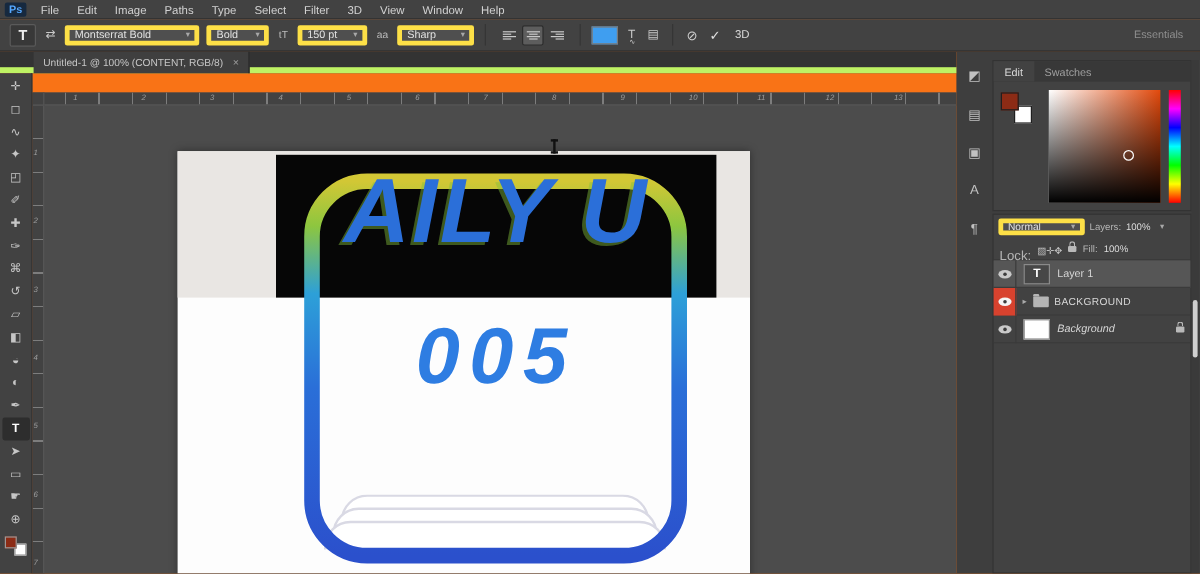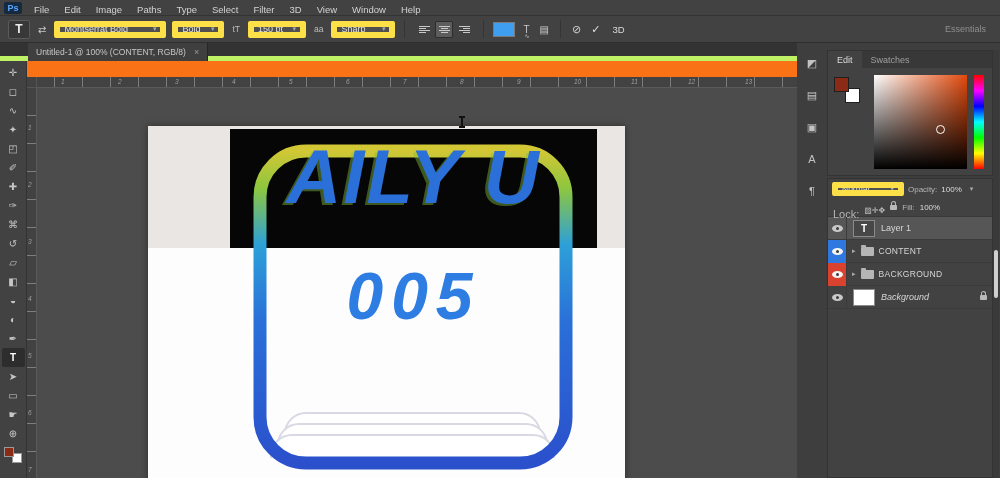--- a/index.html
+++ b/index.html
@@ -16,21 +16,21 @@
 
   
   .optionsbar{position:absolute;left:0;top:16px;width:1000px;height:27px;background:#424242;
     border-bottom:1px solid #2e2e2e;display:flex;align-items:center;padding-left:8px;gap:6px;
     font-size:9px;color:#ddd;z-index:30;}
   .tool-badge{width:22px;height:19px;background:#383838;border:1px solid #5a5a5a;border-radius:2px;
     display:flex;align-items:center;justify-content:center;font-weight:bold;font-size:12px;color:#ececec;}
   .opt-icon{color:#c9c9c9;font-size:10px;padding:0 2px;position:relative;}
   .opt-icon.small{font-size:8.5px;color:#bdbdbd;}
   .opt-icon.warp::after{content:"∿";position:absolute;left:3px;bottom:-4px;font-size:6px;color:#c9c9c9;}
-  .combo{height:17px;background:#4f4f4f;border:6px solid #fde047;border-radius:2px;display:flex;
+  .combo{height:17px;background:#4f4f4f;border:4px solid #fde047;border-radius:2px;display:flex;
     align-items:center;justify-content:space-between;padding:0 4px;color:#e2e2e2;white-space:nowrap;overflow:hidden;}
   .w112{width:112px}.w52{width:52px}.w58{width:58px}.w64{width:64px}
   .arr{color:#a8a8a8;font-size:7px;margin-left:4px;}
   .sep{width:1px;height:18px;background:#353535;margin:0 3px;}
   .algn-btn{width:18px;height:17px;display:inline-flex;align-items:center;justify-content:center;border-radius:2px;margin:0 1px;}
   .algn-btn.sel{background:#5d5d5d;border:1px solid #2c2c2c;}
   .algn{position:relative;width:11px;height:9px;display:inline-block;}
   .algn i{position:absolute;left:0;top:1px;width:11px;height:1px;background:#c9c9c9;box-shadow:0 4px 0 #c9c9c9;}
   .algn b{position:absolute;top:3px;width:7px;height:1px;background:#c9c9c9;box-shadow:0 4px 0 #c9c9c9;}
   .algn.left b{left:0}.algn.center b{left:2px}.algn.right b{right:0}
@@ -355,46 +355,38 @@
         </div>
         <div class="hue"></div>
       </div>
 
       <div class="layers-panel">
         <div class="lp-blend">
           <div class="combo blend-combo">
             <span>Normal</span>
             <span class="arr">▾</span>
           </div>
-          <span class="op-label">Opacity:</span>
+          <span class="op-label">Layers:</span>
           <span class="op-value">100%</span>
           <span class="arr">▾</span>
         </div>
         <div class="lp-lock">
           <span class="lk-label">Lock:</span>
           <span id="lock-icons"><span class="licon">▨</span><span class="licon">✛</span><span class="licon">✥</span></span>
           <span class="lockicon"></span>
           <span class="fill-label">Fill:</span>
           <span class="fill-value">100%</span>
         </div>
 
         <div class="lrow selected" id="row-layer1">
           <span class="eyecell">
               <span class="eye"></span>
             </span>
           <span class="thumb text-thumb">T</span>
           <span class="lname">Layer 1</span>
-        </div>
-        <div class="lrow" id="row-content">
-          <span class="eyecell tinted" style="background: rgb(47, 120, 224);">
-              <span class="eye"></span>
-            </span>
-          <span class="disclosure">▸</span>
-          <span class="folder"></span>
-          <span class="lname caps">CONTENT</span>
         </div>
         <div class="lrow" id="row-background-group">
           <span class="eyecell tinted" style="background: rgb(216, 66, 46);">
               <span class="eye"></span>
             </span>
           <span class="disclosure">▸</span>
           <span class="folder"></span>
           <span class="lname caps">BACKGROUND</span>
         </div>
         <div class="lrow" id="row-background">

